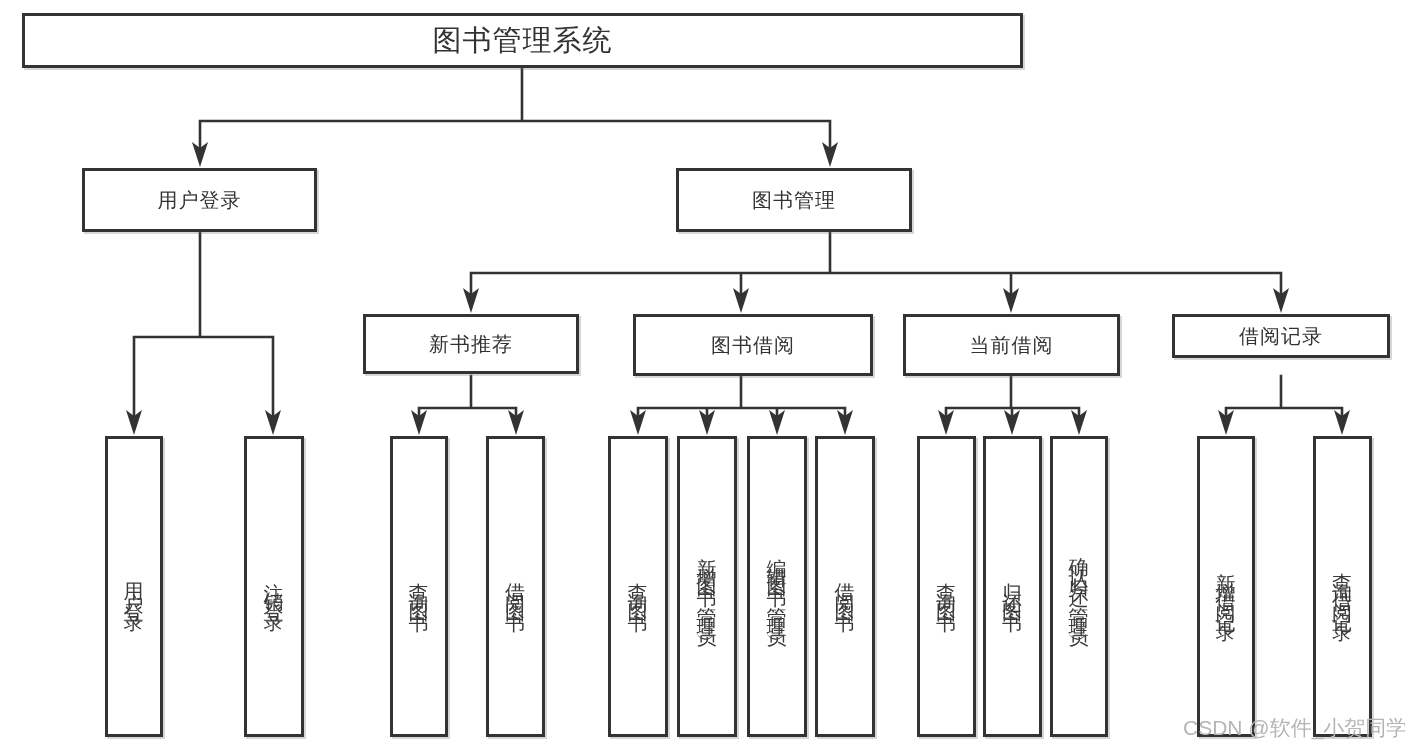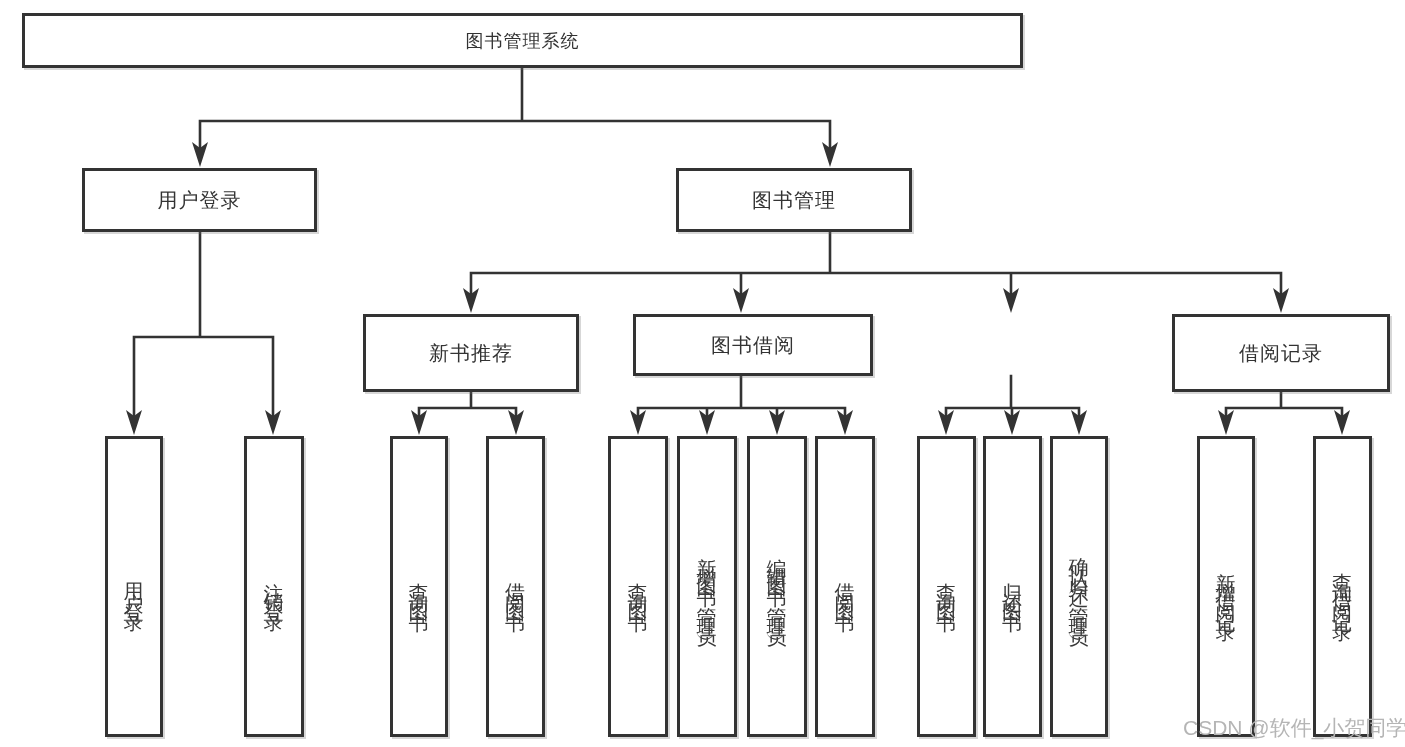--- a/index.html
+++ b/index.html
@@ -21,21 +21,21 @@
     position: absolute;
     box-sizing: border-box;
     background: #ffffff;
     border: 3px solid #333333;
     display: flex;
     align-items: center;
     justify-content: center;
     color: #333333;
     box-shadow: 2px 2px 0 rgba(110,110,110,0.28);
   }
-  .hnode.root span { font-size: 18px; letter-spacing: 1px; }
+  .hnode.root span { font-size: 29px; letter-spacing: 1px; }
   .hnode span { font-size: 20px; letter-spacing: 1px; white-space: nowrap; }
   .vnode {
     position: absolute;
     box-sizing: border-box;
     background: #ffffff;
     border: 3px solid #333333;
     display: flex;
     align-items: center;
     justify-content: center;
     color: #3a3a3a;
@@ -100,27 +100,30 @@
     <span>图书管理系统</span>
   </div>
 
   <div class="hnode" style="left:82px; top:168px; width:235px; height:64px;">
     <span>用户登录</span>
   </div>
   <div class="hnode" style="left:676px; top:168px; width:236px; height:64px;">
     <span>图书管理</span>
   </div>
 
-  <div class="hnode" style="left:363px; top:314px; width:216px; height:78px;">
+  <div class="hnode" style="left:363px; top:314px; width:216px; height:60px;">
     <span>新书推荐</span>
   </div>
   <div class="hnode" style="left:633px; top:314px; width:240px; height:62px;">
     <span>图书借阅</span>
   </div>
-  <div class="hnode" style="left:1172px; top:314px; width:218px; height:78px;">
+  <div class="hnode" style="left:903px; top:314px; width:217px; height:62px;">
+    <span>当前借阅</span>
+  </div>
+  <div class="hnode" style="left:1172px; top:314px; width:218px; height:44px;">
     <span>借阅记录</span>
   </div>
 
   <div class="vnode" style="left:105px; top:436px; width:58px; height:301px;">
     <span class="vtext">用户登录</span>
   </div>
   <div class="vnode" style="left:244px; top:436px; width:60px; height:301px;">
     <span class="vtext">注销登录</span>
   </div>
 

